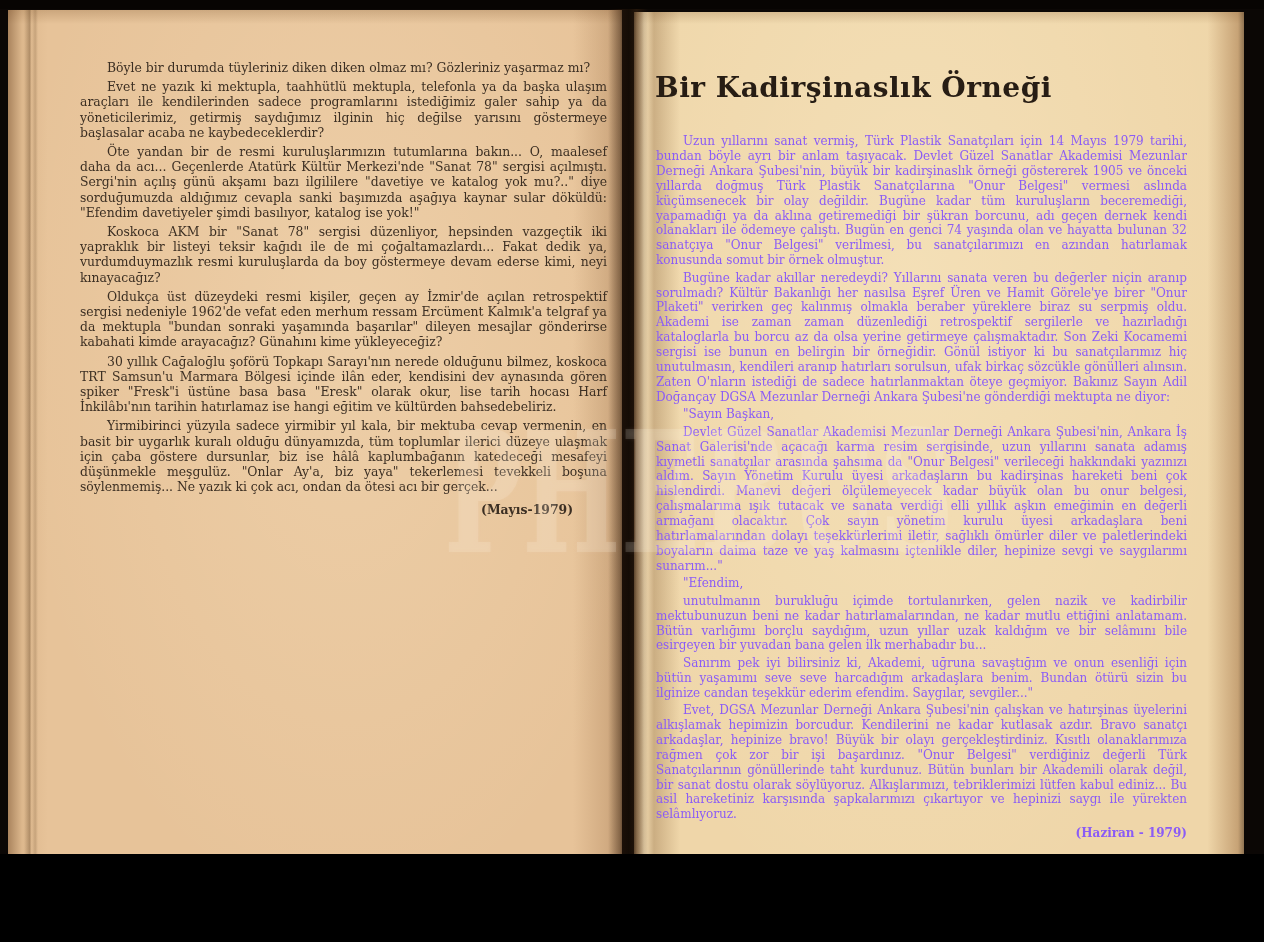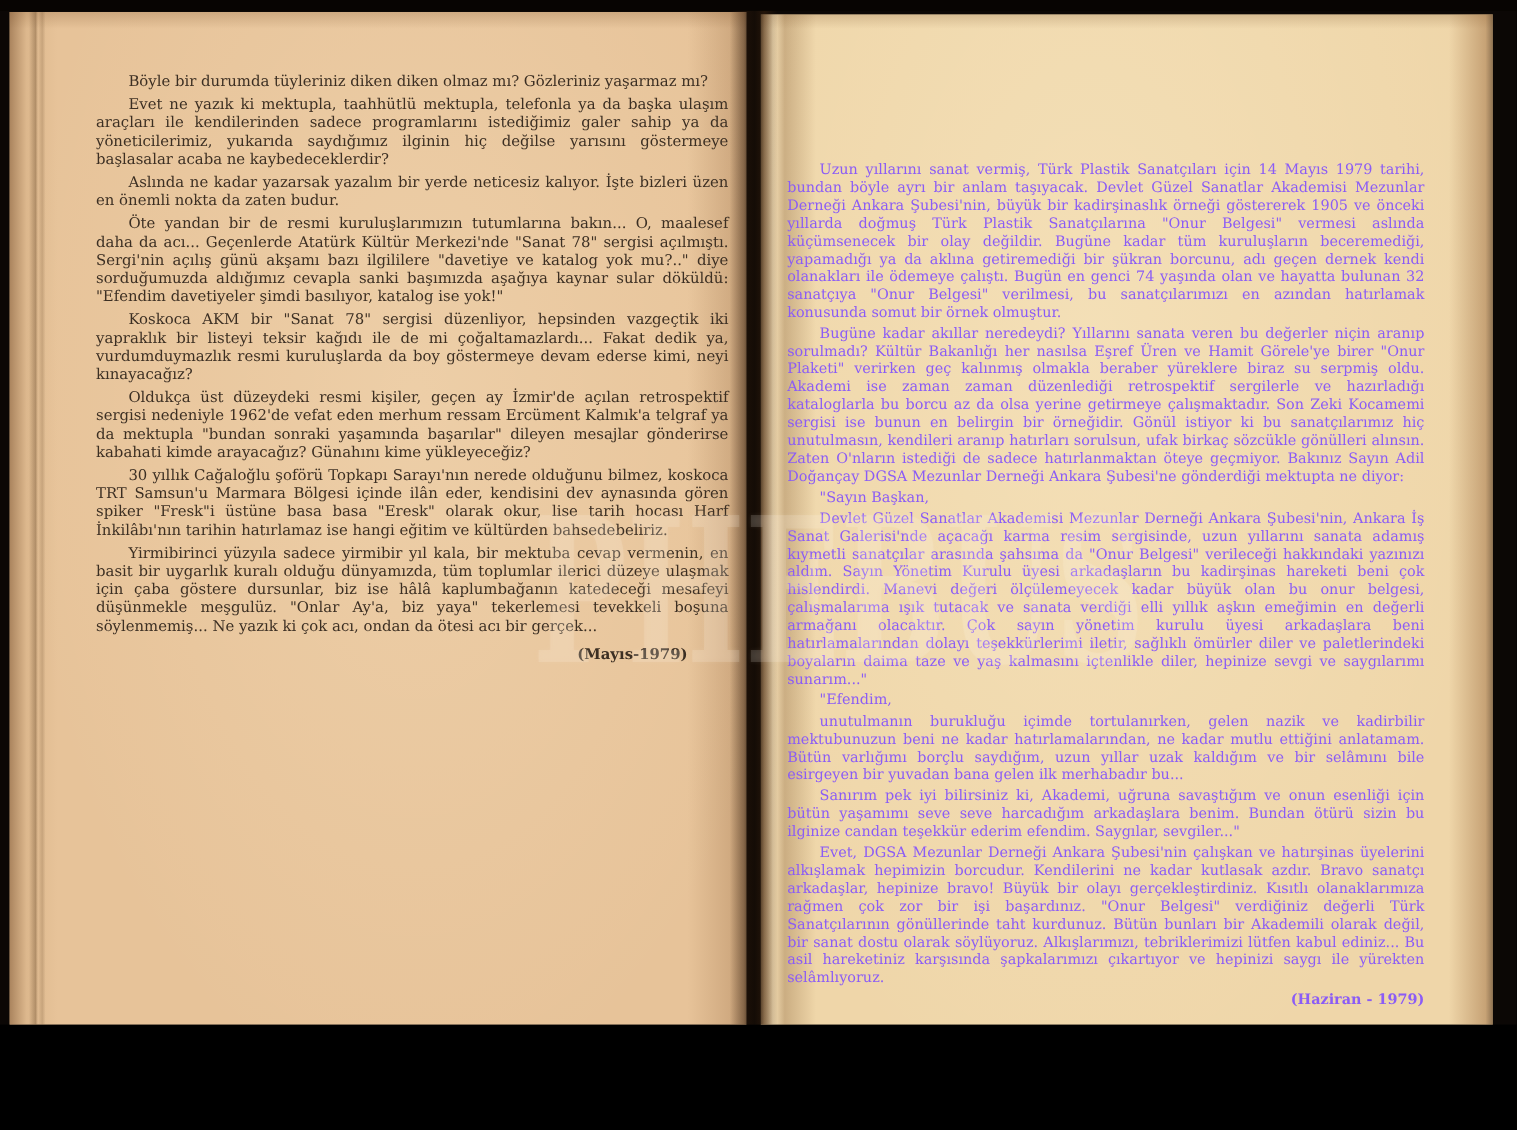--- a/index.html
+++ b/index.html
@@ -73,32 +73,32 @@
 <body>
 
 <div class="scene">
 
   <div class="page page-left"></div>
   <div class="page page-right"></div>
 
   <div class="textcol textcol-left">
     <div>
         <p class="para">Böyle bir durumda tüyleriniz diken diken olmaz mı? Gözleriniz yaşarmaz mı?</p>
-        <p class="para">Evet ne yazık ki mektupla, taahhütlü mektupla, telefonla ya da başka ulaşım araçları ile kendilerinden sadece programlarını istediğimiz galer sahip ya da yöneticilerimiz, yukarıda saydığımız ilginin hiç değilse yarısını göstermeye başlasalar acaba ne kaybedeceklerdir?</p>
-        <p class="para">Aslında ne kadar yazarsak yazalım bir yerde neticesiz kalıyor. İşte bizleri üzen en önemli nokta da zaten budur.</p>
+        <p class="para">Evet ne yazık ki mektupla, taahhütlü mektupla, telefonla ya da başka ulaşım araçları ile kendilerinden sadece programlarını istediğimiz galer sahip ya da yöneticilerimiz, getirmiş saydığımız ilginin hiç değilse yarısını göstermeye başlasalar acaba ne kaybedeceklerdir?</p>
         <p class="para">Öte yandan bir de resmi kuruluşlarımızın tutumlarına bakın... O, maalesef daha da acı... Geçenlerde Atatürk Kültür Merkezi'nde "Sanat 78" sergisi açılmıştı. Sergi'nin açılış günü akşamı bazı ilgililere "davetiye ve katalog yok mu?.." diye sorduğumuzda aldığımız cevapla sanki başımızda aşağıya kaynar sular döküldü: "Efendim davetiyeler şimdi basılıyor, katalog ise yok!"</p>
         <p class="para">Koskoca AKM bir "Sanat 78" sergisi düzenliyor, hepsinden vazgeçtik iki yapraklık bir listeyi teksir kağıdı ile de mi çoğaltamazlardı... Fakat dedik ya, vurdumduymazlık resmi kuruluşlarda da boy göstermeye devam ederse kimi, neyi kınayacağız?</p>
         <p class="para">Oldukça üst düzeydeki resmi kişiler, geçen ay İzmir'de açılan retrospektif sergisi nedeniyle 1962'de vefat eden merhum ressam Ercüment Kalmık'a telgraf ya da mektupla "bundan sonraki yaşamında başarılar" dileyen mesajlar gönderirse kabahati kimde arayacağız? Günahını kime yükleyeceğiz?</p>
         <p class="para">30 yıllık Cağaloğlu şoförü Topkapı Sarayı'nın nerede olduğunu bilmez, koskoca TRT Samsun'u Marmara Bölgesi içinde ilân eder, kendisini dev aynasında gören spiker "Fresk"i üstüne basa basa "Eresk" olarak okur, lise tarih hocası Harf İnkilâbı'nın tarihin hatırlamaz ise hangi eğitim ve kültürden bahsedebeliriz.</p>
         <p class="para">Yirmibirinci yüzyıla sadece yirmibir yıl kala, bir mektuba cevap vermenin, en basit bir uygarlık kuralı olduğu dünyamızda, tüm toplumlar ilerici düzeye ulaşmak için çaba göstere dursunlar, biz ise hâlâ kaplumbağanın katedeceği mesafeyi düşünmekle meşgulüz. "Onlar Ay'a, biz yaya" tekerlemesi tevekkeli boşuna söylenmemiş... Ne yazık ki çok acı, ondan da ötesi acı bir gerçek...</p>
       </div>
     <p class="para signature">(Mayıs-1979)</p>
   </div>
   <div class="pagenum pagenum-left">—8—</div>
 
+  <h1 class="page-title">Bir Kadirşinaslık Örneği</h1>
   <div class="textcol textcol-right">
     <div>
         <p class="para">Uzun yıllarını sanat vermiş, Türk Plastik Sanatçıları için 14 Mayıs 1979 tarihi, bundan böyle ayrı bir anlam taşıyacak. Devlet Güzel Sanatlar Akademisi Mezunlar Derneği Ankara Şubesi'nin, büyük bir kadirşinaslık örneği göstererek 1905 ve önceki yıllarda doğmuş Türk Plastik Sanatçılarına "Onur Belgesi" vermesi aslında küçümsenecek bir olay değildir. Bugüne kadar tüm kuruluşların beceremediği, yapamadığı ya da aklına getiremediği bir şükran borcunu, adı geçen dernek kendi olanakları ile ödemeye çalıştı. Bugün en genci 74 yaşında olan ve hayatta bulunan 32 sanatçıya "Onur Belgesi" verilmesi, bu sanatçılarımızı en azından hatırlamak konusunda somut bir örnek olmuştur.</p>
         <p class="para">Bugüne kadar akıllar neredeydi? Yıllarını sanata veren bu değerler niçin aranıp sorulmadı? Kültür Bakanlığı her nasılsa Eşref Üren ve Hamit Görele'ye birer "Onur Plaketi" verirken geç kalınmış olmakla beraber yüreklere biraz su serpmiş oldu. Akademi ise zaman zaman düzenlediği retrospektif sergilerle ve hazırladığı kataloglarla bu borcu az da olsa yerine getirmeye çalışmaktadır. Son Zeki Kocamemi sergisi ise bunun en belirgin bir örneğidir. Gönül istiyor ki bu sanatçılarımız hiç unutulmasın, kendileri aranıp hatırları sorulsun, ufak birkaç sözcükle gönülleri alınsın. Zaten O'nların istediği de sadece hatırlanmaktan öteye geçmiyor. Bakınız Sayın Adil Doğançay DGSA Mezunlar Derneği Ankara Şubesi'ne gönderdiği mektupta ne diyor:</p>
         <p class="para">"Sayın Başkan,</p>
         <p class="para">Devlet Güzel Sanatlar Akademisi Mezunlar Derneği Ankara Şubesi'nin, Ankara İş Sanat Galerisi'nde açacağı karma resim sergisinde, uzun yıllarını sanata adamış kıymetli sanatçılar arasında şahsıma da "Onur Belgesi" verileceği hakkındaki yazınızı aldım. Sayın Yönetim Kurulu üyesi arkadaşların bu kadirşinas hareketi beni çok hislendirdi. Manevi değeri ölçülemeyecek kadar büyük olan bu onur belgesi, çalışmalarıma ışık tutacak ve sanata verdiği elli yıllık aşkın emeğimin en değerli armağanı olacaktır. Çok sayın yönetim kurulu üyesi arkadaşlara beni hatırlamalarından dolayı teşekkürlerimi iletir, sağlıklı ömürler diler ve paletlerindeki boyaların daima taze ve yaş kalmasını içtenlikle diler, hepinize sevgi ve saygılarımı sunarım..."</p>
         <p class="para">"Efendim,</p>
         <p class="para">unutulmanın burukluğu içimde tortulanırken, gelen nazik ve kadirbilir mektubunuzun beni ne kadar hatırlamalarından, ne kadar mutlu ettiğini anlatamam. Bütün varlığımı borçlu saydığım, uzun yıllar uzak kaldığım ve bir selâmını bile esirgeyen bir yuvadan bana gelen ilk merhabadır bu...</p>
         <p class="para">Sanırım pek iyi bilirsiniz ki, Akademi, uğruna savaştığım ve onun esenliği için bütün yaşamımı seve seve harcadığım arkadaşlara benim. Bundan ötürü sizin bu ilginize candan teşekkür ederim efendim. Saygılar, sevgiler..."</p>
         <p class="para">Evet, DGSA Mezunlar Derneği Ankara Şubesi'nin çalışkan ve hatırşinas üyelerini alkışlamak hepimizin borcudur. Kendilerini ne kadar kutlasak azdır. Bravo sanatçı arkadaşlar, hepinize bravo! Büyük bir olayı gerçekleştirdiniz. Kısıtlı olanaklarımıza rağmen çok zor bir işi başardınız. "Onur Belgesi" verdiğiniz değerli Türk Sanatçılarının gönüllerinde taht kurdunuz. Bütün bunları bir Akademili olarak değil, bir sanat dostu olarak söylüyoruz. Alkışlarımızı, tebriklerimizi lütfen kabul ediniz... Bu asil hareketiniz karşısında şapkalarımızı çıkartıyor ve hepinizi saygı ile yürekten selâmlıyoruz.</p>

